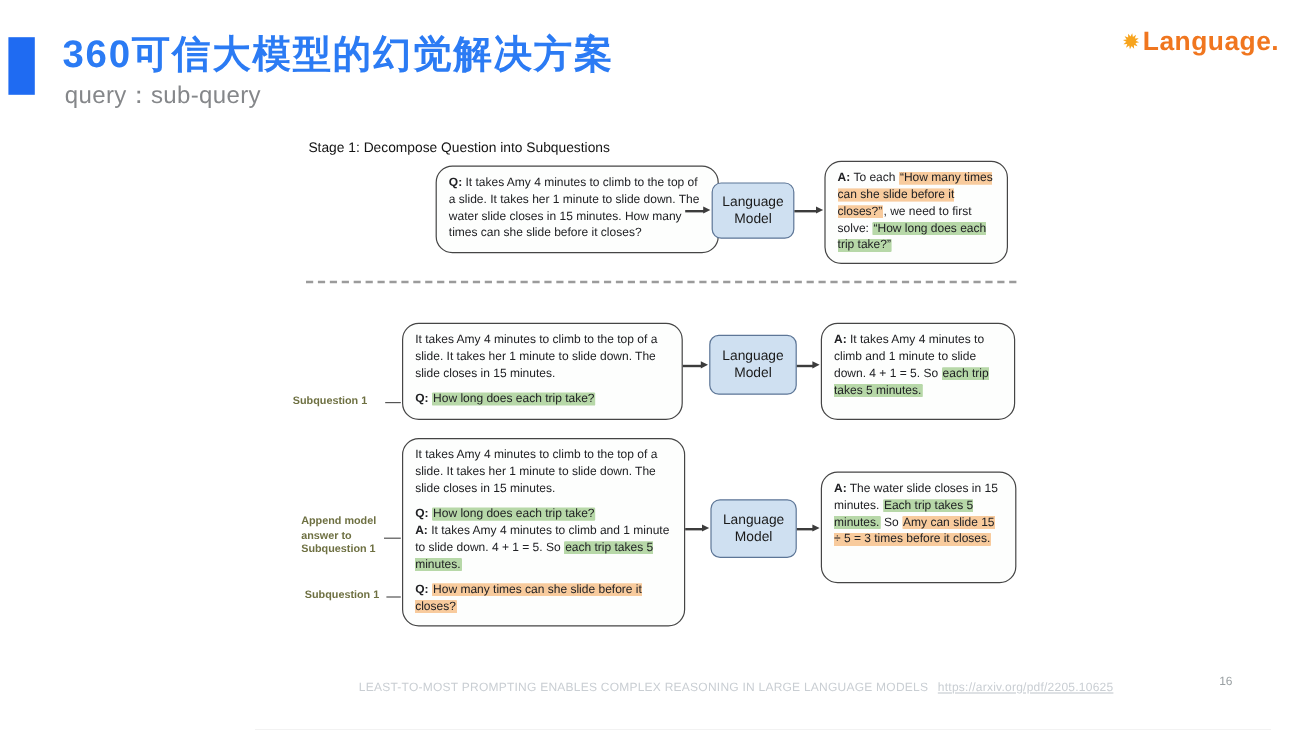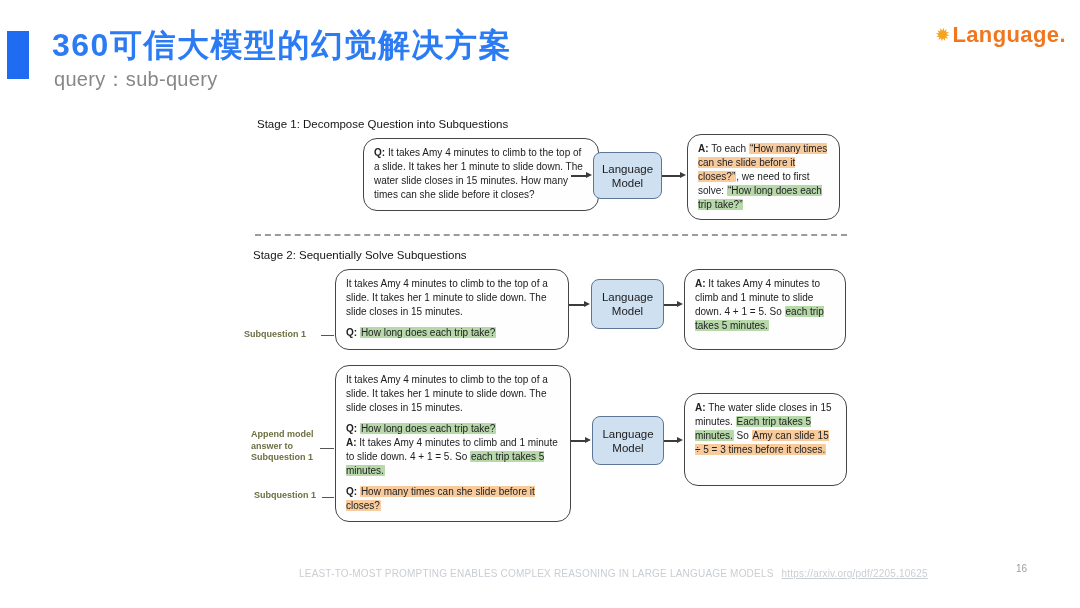--- a/index.html
+++ b/index.html
@@ -58,21 +58,20 @@
   <div class="lm-box" style="left:593px;top:152px;width:69px;height:47px;">Language Model</div>
   <div class="conn" style="left:662px;top:175px;width:19px;"></div>
   <div class="arrow-head" style="left:680px;top:172px;"></div>
 
   <div class="bubble" style="left:687px;top:134px;width:153px;min-height:85px;">
       <p><span class="seg-bold">A:</span><span class="seg-plain"> To each </span><span class="seg-orange">“How many times can she slide before it closes?”</span><span class="seg-plain">, we need to first solve: </span><span class="seg-green">“How long does each trip take?”</span></p>
     </div>
 
   <div class="dashed-divider" style="left:255px;top:234px;width:592px;"></div>
 
-  <div class="stage-heading" style="left:253px;top:249px;">Stage 2: Sequentially Solve Subquestions</div>
 
   <div class="bubble" style="left:335px;top:269px;width:234px;min-height:81px;">
       <p><span class="seg-plain">It takes Amy 4 minutes to climb to the top of a slide. It takes her 1 minute to slide down. The slide closes in 15 minutes.</span></p>
       <p><span class="seg-bold">Q:</span><span class="seg-plain"> </span><span class="seg-green">How long does each trip take?</span></p>
     </div>
   <div class="conn" style="left:569px;top:304px;width:16px;"></div>
   <div class="arrow-head" style="left:584px;top:301px;"></div>
   <div class="lm-box" style="left:591px;top:279px;width:73px;height:50px;">Language Model</div>
   <div class="conn" style="left:664px;top:304px;width:14px;"></div>
   <div class="arrow-head" style="left:677px;top:301px;"></div>

